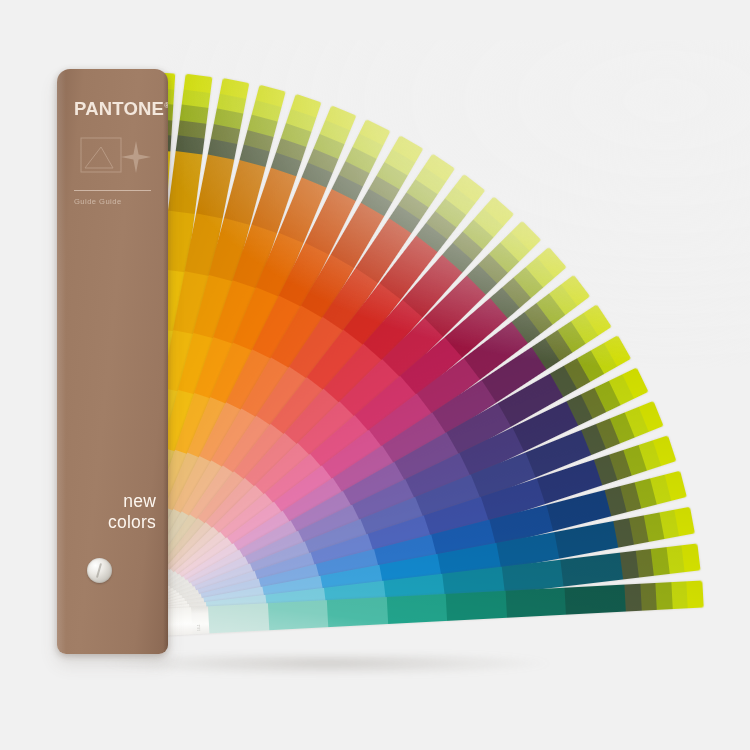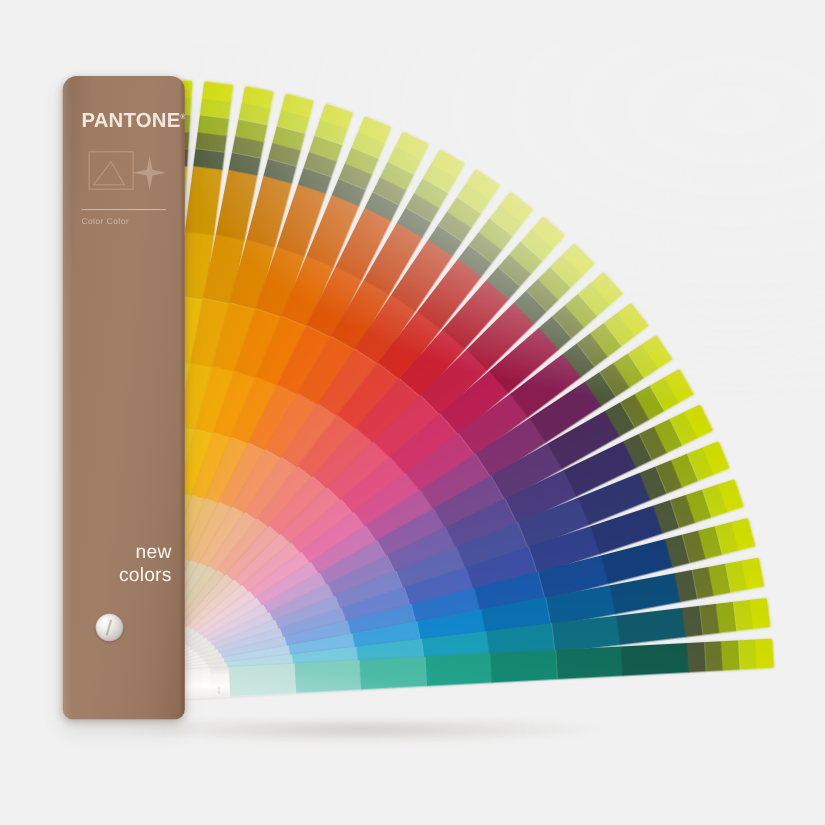--- a/index.html
+++ b/index.html
@@ -673,21 +673,21 @@
       <span>PANTONE</span><sup>®</sup>
     </div>
 
     <svg id="mark" viewBox="0 0 74 48">
       <rect x="2" y="3" width="40" height="34" fill="none" stroke="#f0ddcd" stroke-width="1"></rect>
       <path d="M6 33 L22 12 L34 33 Z" fill="none" stroke="#f0ddcd" stroke-width="1"></path>
       <path d="M57 6 L59.6 19.4 L72 22 L59.6 24.6 L57 38 L54.4 24.6 L42 22 L54.4 19.4 Z" fill="#f7e9db"></path>
     </svg>
 
     <div id="rule"></div>
-    <div id="cover-sub">Color Color</div>
+    <div id="cover-sub">Guide Guide</div>
 
     <div id="tagline">
       <div>new</div>
       <div>colors</div>
     </div>
 
     <div id="rivet">
       <div id="rivet-slot"></div>
     </div>
   </div>

